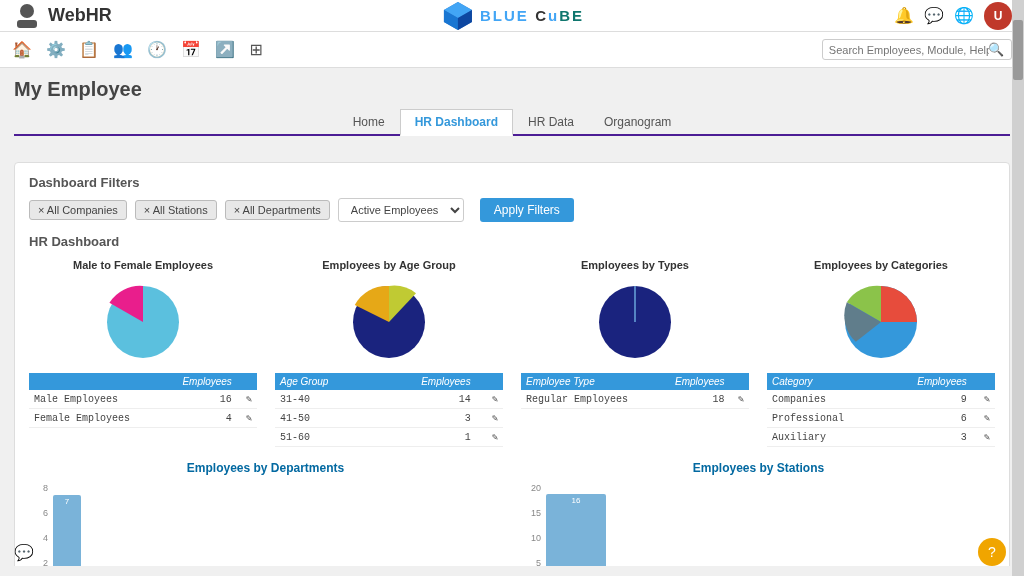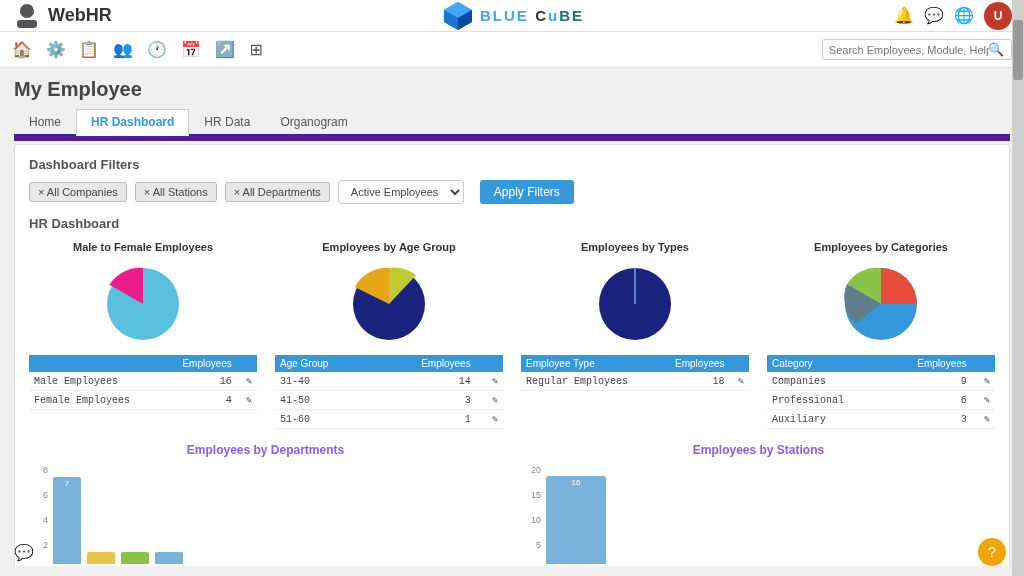--- a/index.html
+++ b/index.html
@@ -125,22 +125,23 @@
     .page-title {
       font-size: 20px;
       font-weight: bold;
       color: #444;
       margin-bottom: 8px;
     }
 
     
     .tabs {
       display: flex;
-      border-bottom: 7px solid #4c1d95;
-      margin-bottom: 3px;
+      border-bottom: 2px solid #4c1d95;
+      margin-bottom: 26px;
+      justify-content: center;
     }
     .tab {
       padding: 5px 14px;
       font-size: 12px;
       cursor: pointer;
       color: #555;
       border: 1px solid transparent;
       border-bottom: none;
       margin-bottom: -2px;
     }
@@ -245,20 +246,21 @@
       font-size: 10px;
       margin-top: 6px;
     }
     .chart-table thead tr {
       background: #3498db;
       color: #fff;
     }
     .chart-table thead td {
       padding: 3px 5px;
       text-align: right;
+      font-style: italic;
     }
     .chart-table thead td:first-child {
       text-align: left;
     }
     .chart-table tbody tr {
       border-bottom: 1px solid #eee;
     }
     .chart-table tbody td {
       padding: 3px 5px;
       color: #444;
@@ -279,21 +281,21 @@
       display: flex;
       gap: 20px;
       margin-top: 6px;
     }
     .bar-chart-section {
       flex: 1;
     }
     .bar-chart-title {
       font-size: 12px;
       font-weight: bold;
-      color: #8b5cf6;
+      color: #0369a1;
       text-align: center;
       margin-bottom: 8px;
     }
     .bar-chart-area {
       position: relative;
       height: 110px;
       display: flex;
       align-items: flex-end;
       gap: 6px;
       padding-left: 24px;

